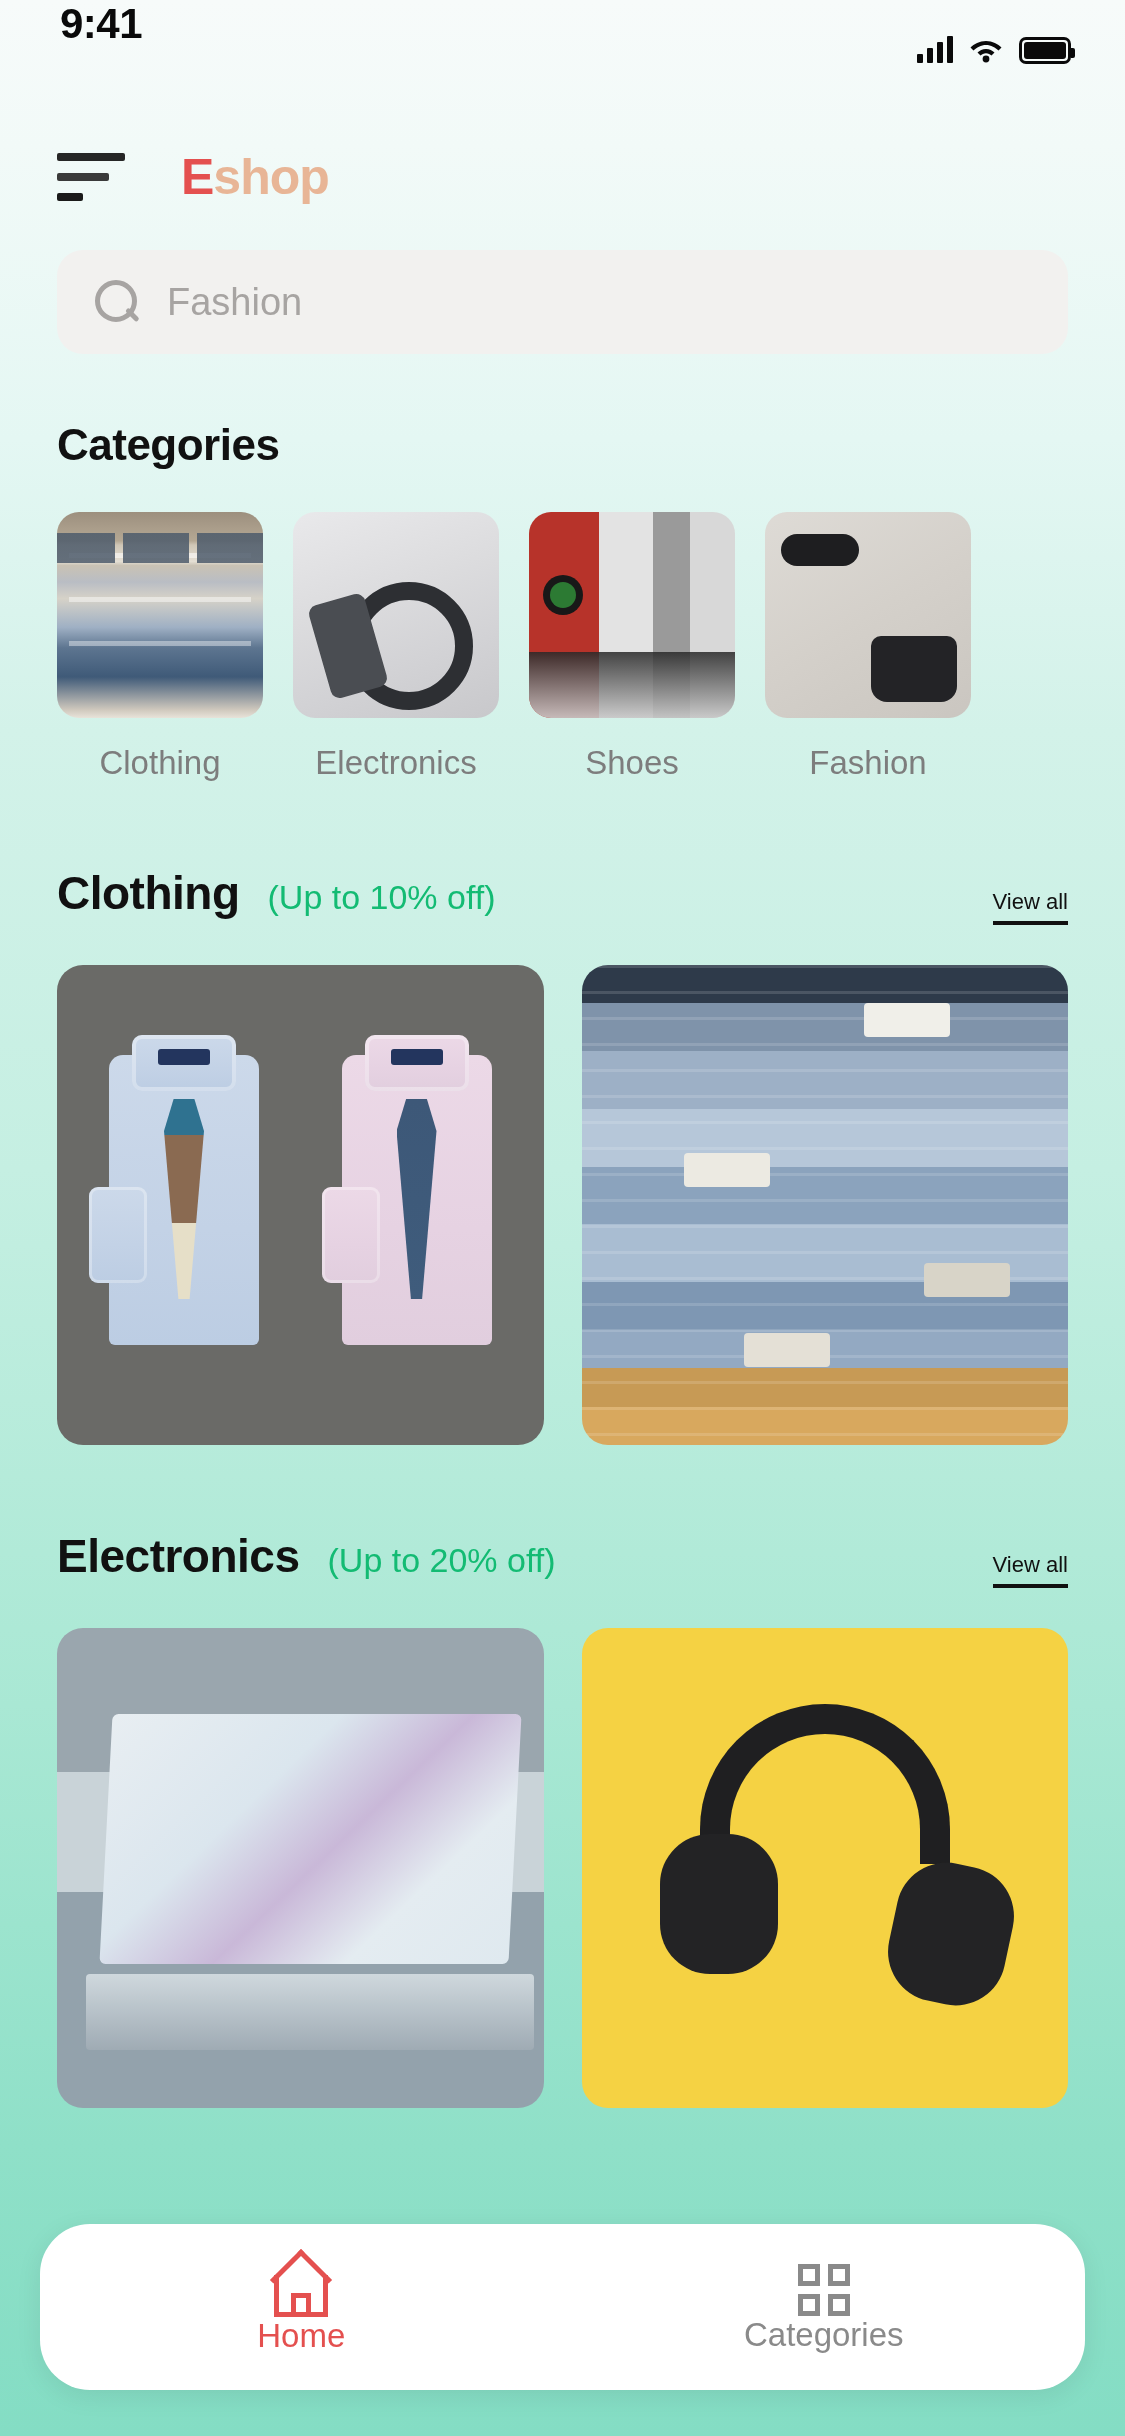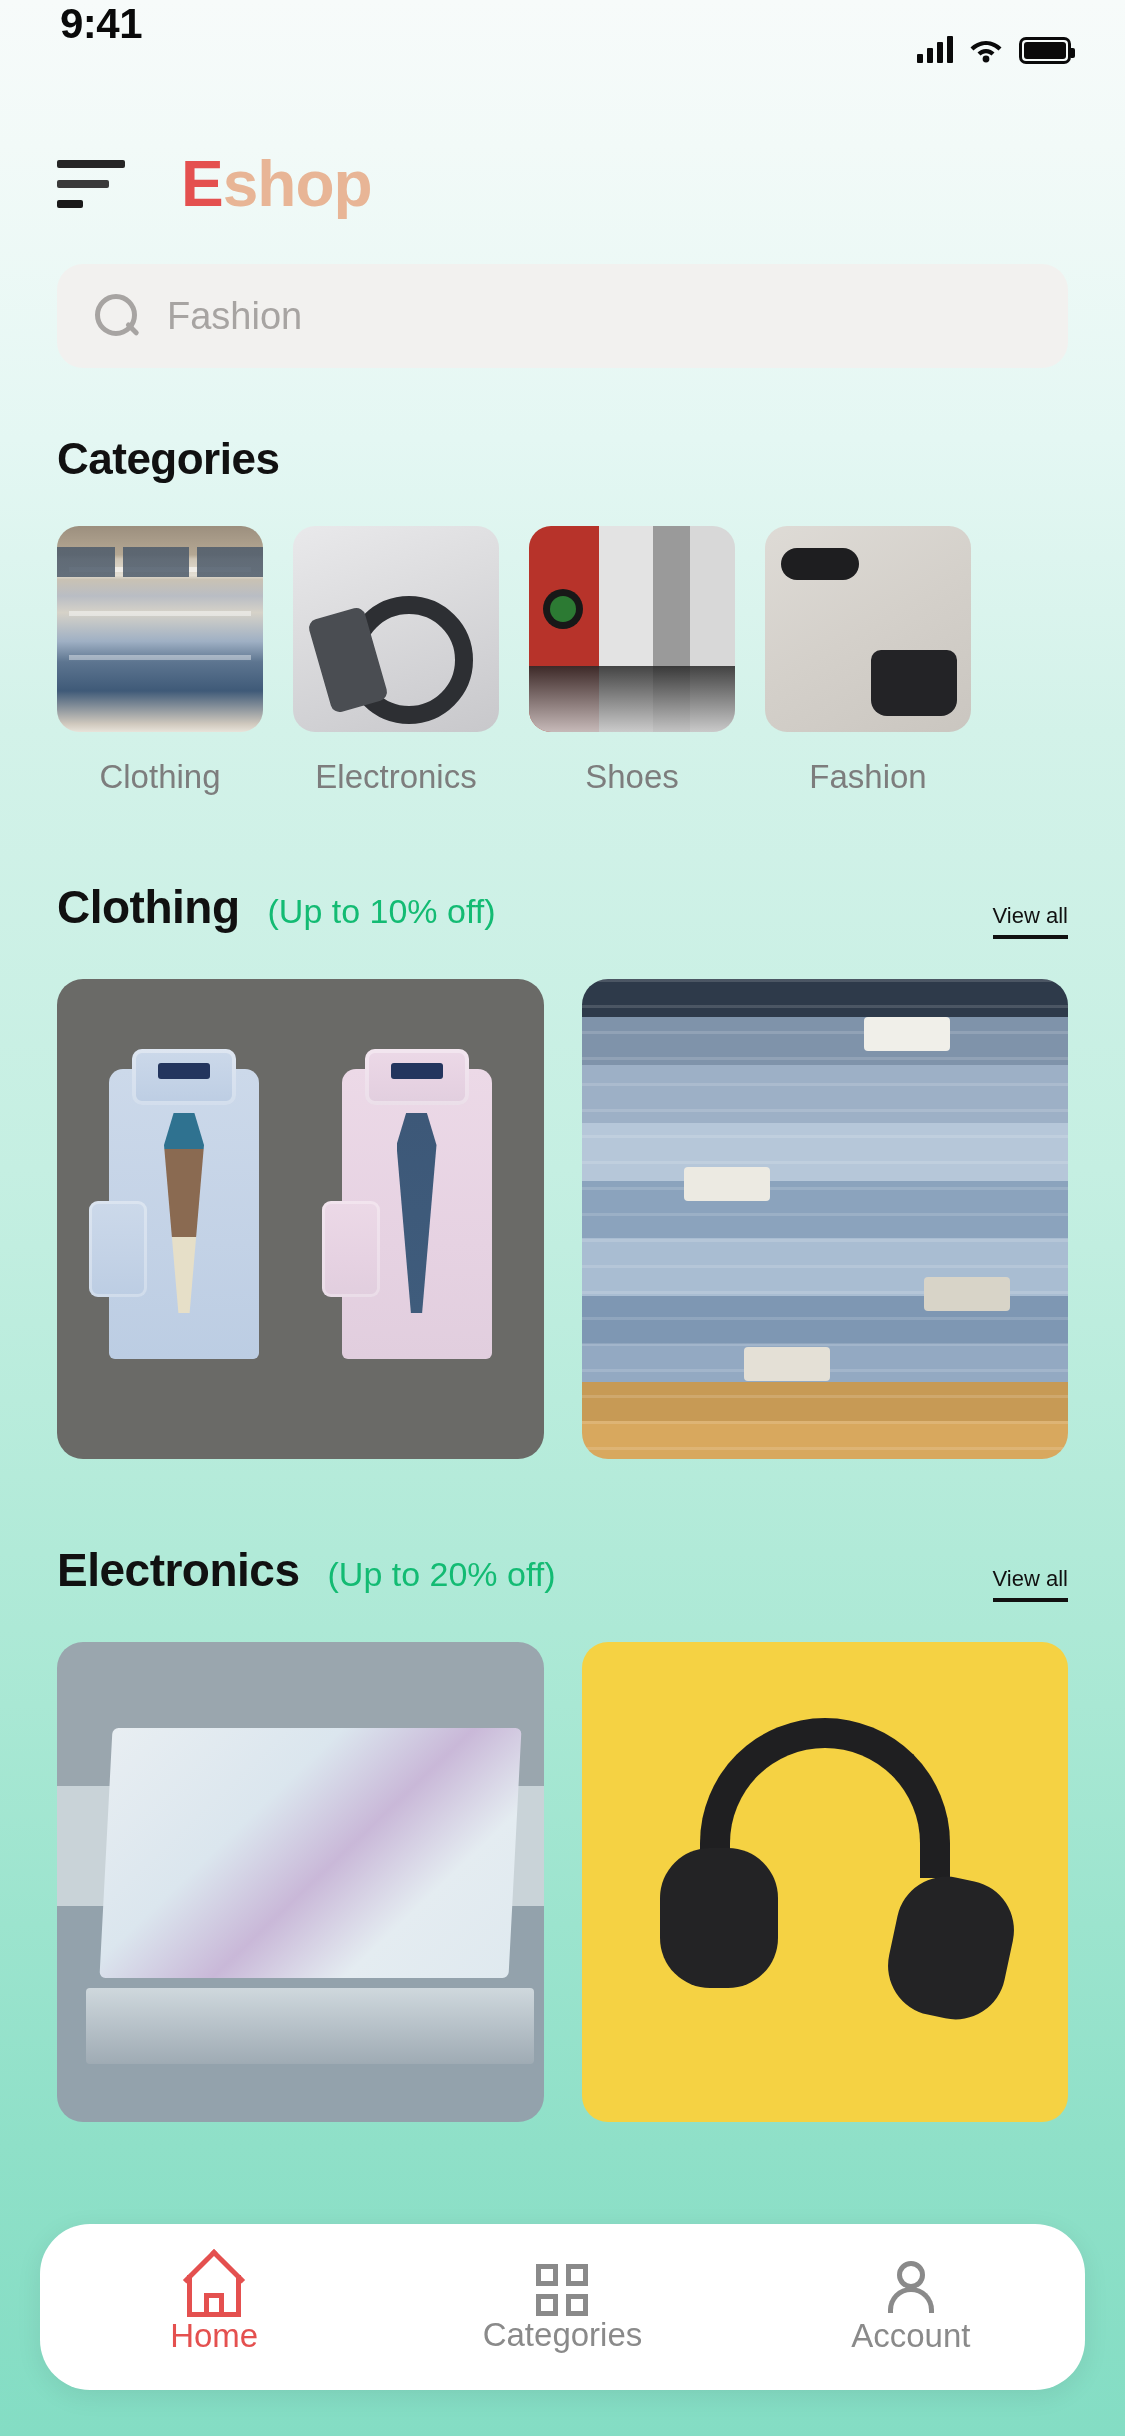--- a/index.html
+++ b/index.html
@@ -30,21 +30,21 @@
     background:#0a0a0a; border-radius:0 2px 2px 0;}
   .batt span{ display:block; height:100%; width:100%; background:#0a0a0a; border-radius:3px;}
 
   
   .header { display:flex; align-items:center; padding:52px 0 0 57px; gap:56px; }
   .burger { width:68px; display:flex; flex-direction:column; gap:12px; cursor:pointer; }
   .burger i { height:8px; background:#262626; border-radius:2px; display:block; }
   .burger i:nth-child(1){width:68px;}
   .burger i:nth-child(2){width:52px; background:#3a3a3a;}
   .burger i:nth-child(3){width:26px; background:#1a1a1a;}
-  .logo { font-size:64px; font-weight:800; letter-spacing:-1px; line-height:1; }
+  .logo { font-size:50px; font-weight:800; letter-spacing:-1px; line-height:1; }
   .logo .e { color:#e4504f; }
   .logo .rest { color:#e8b596; }
 
   
   .searchwrap { padding:48px 57px 0 57px; }
   .searchbar {
     height:104px; background:#f2f1ef; border-radius:26px;
     display:flex; align-items:center; padding:0 38px; gap:28px;
   }
   .mag { width:44px; height:44px; position:relative; flex:none; }
@@ -292,17 +292,13 @@
   </div>
   <div class="nav-item">
     <span class="ic ic-grid">
         <span></span>
         <span></span>
         <span></span>
         <span></span>
       </span>
     <span class="nav-label">Categories</span>
   </div>
-  <div class="nav-item">
-    <span class="ic ic-user"></span>
-    <span class="nav-label">Account</span>
-  </div>
 </div>
 
 </body></html>

